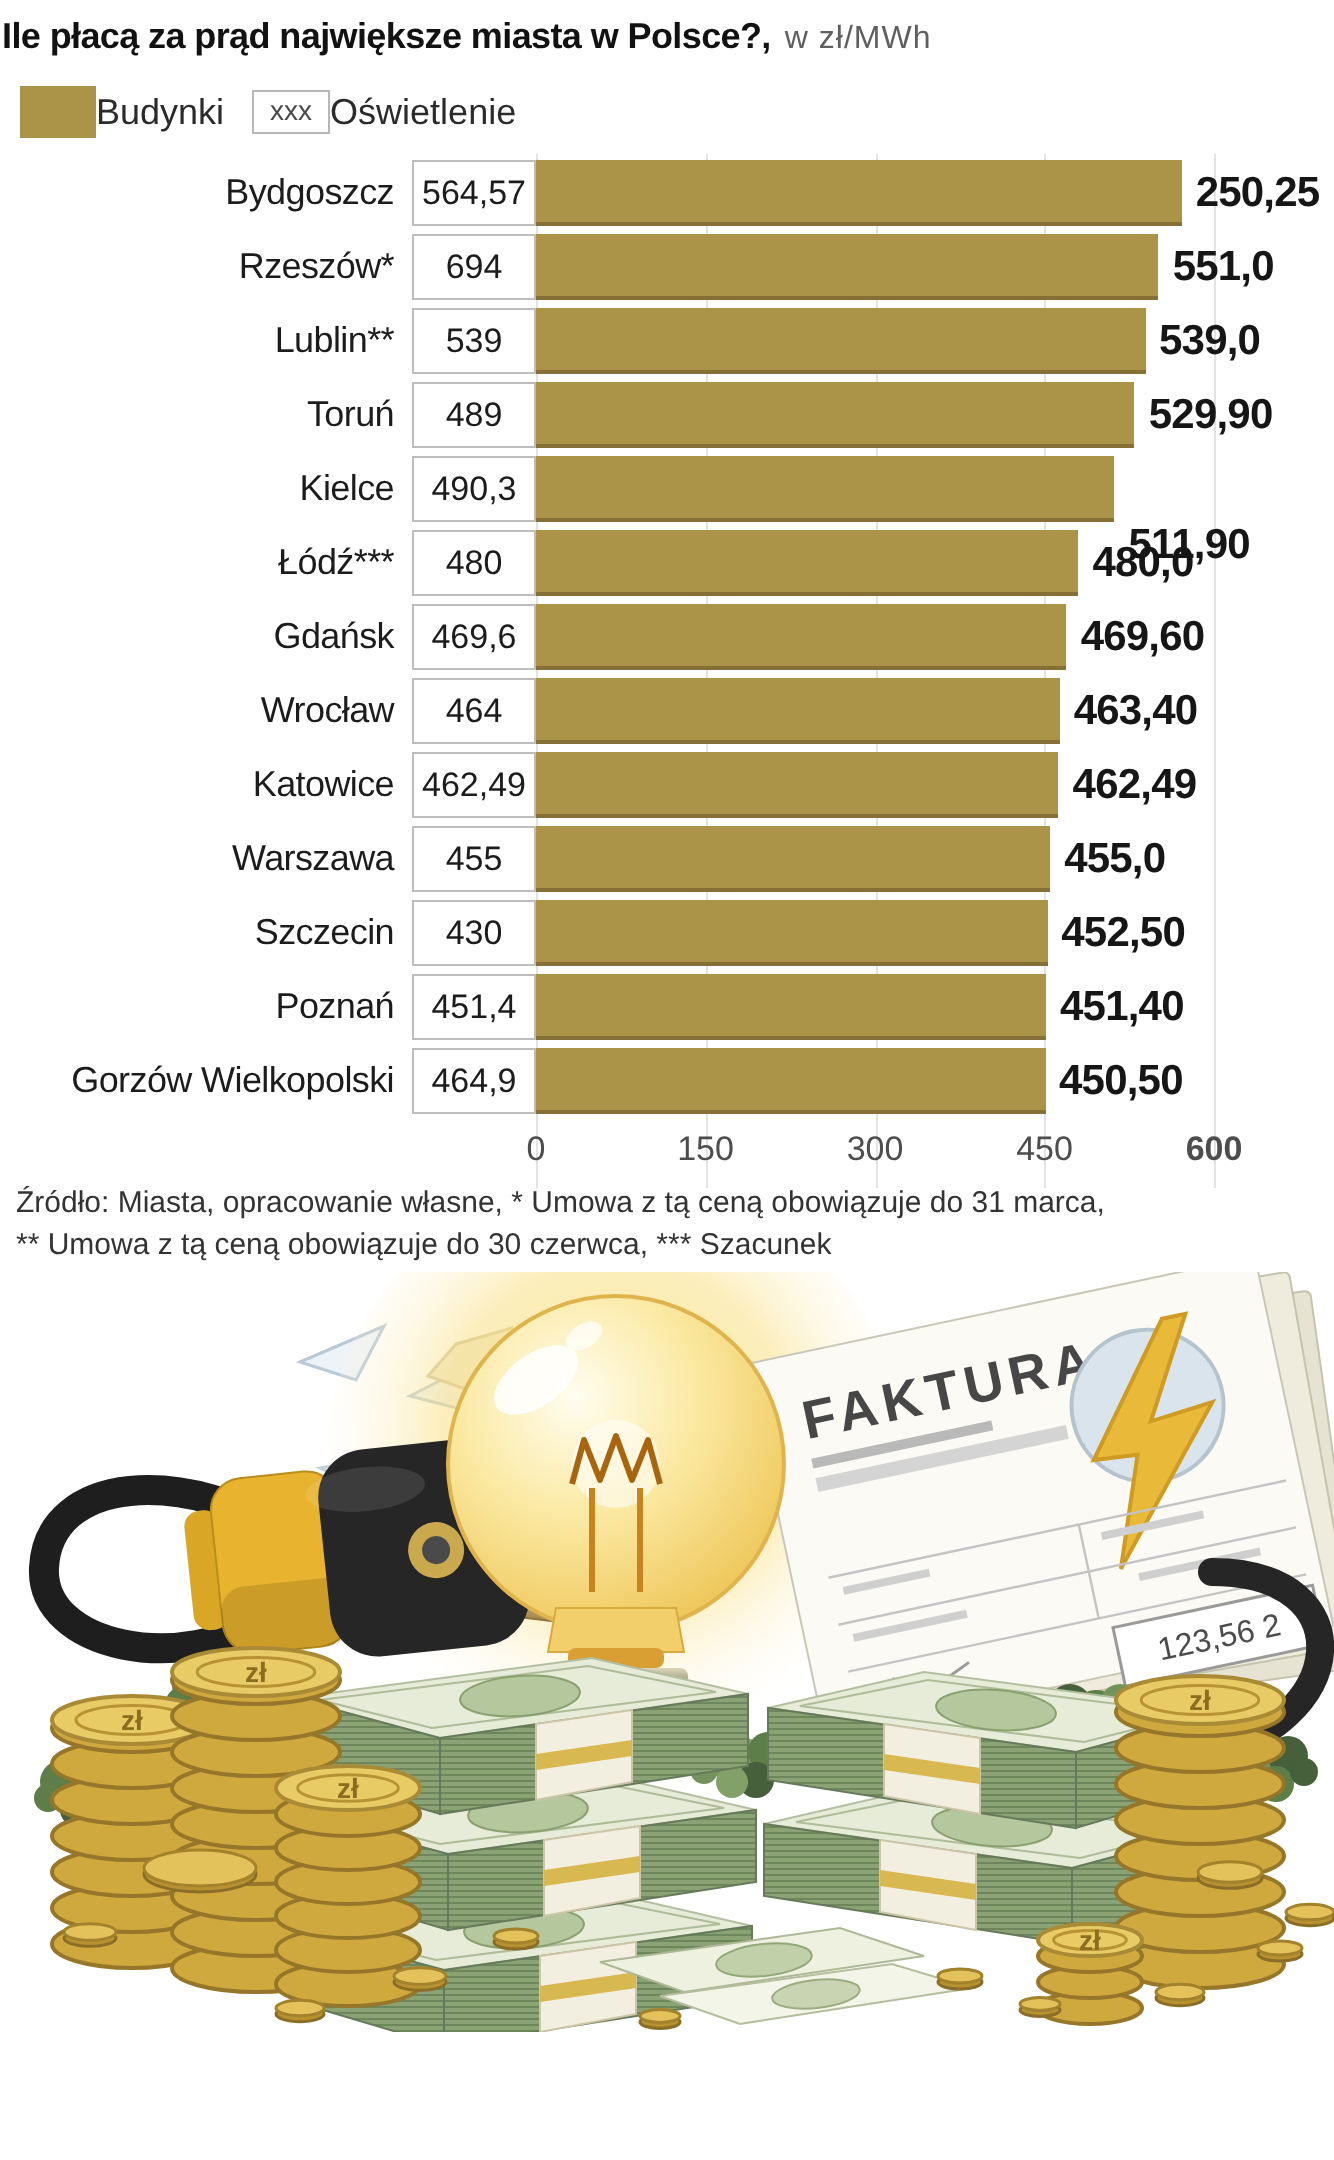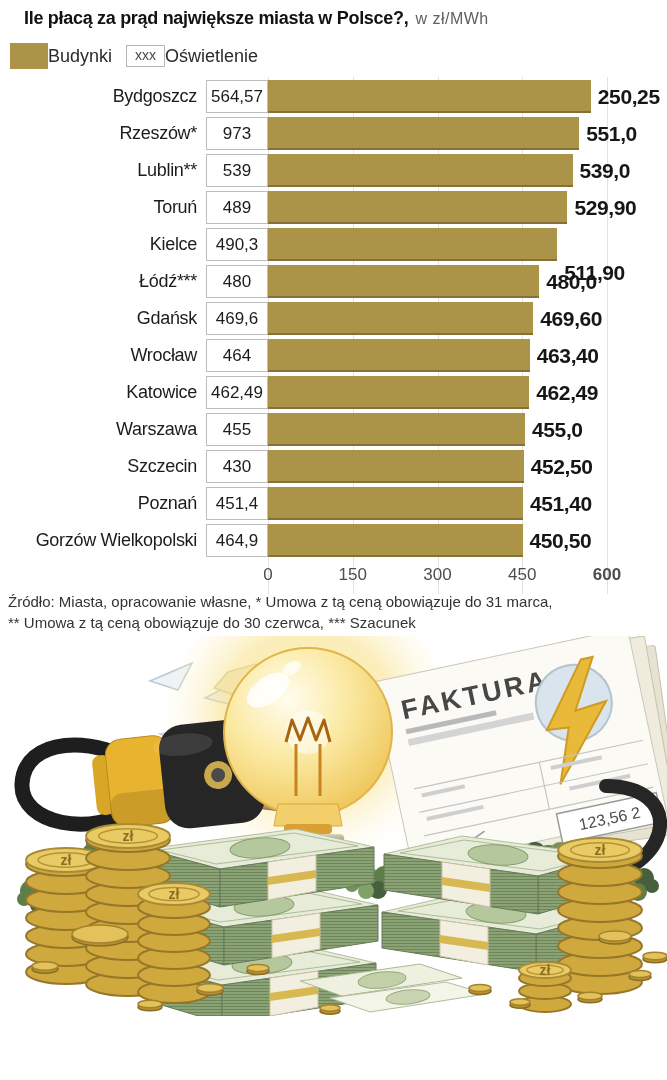--- a/index.html
+++ b/index.html
@@ -1,17 +1,17 @@
 <!DOCTYPE html>
 <html><head>
 <meta charset="utf-8">
 <style>
   html,body{margin:0;padding:0;background:#fff}
   body{width:667px;height:1080px;overflow:hidden;font-family:"Liberation Sans",sans-serif;color:#1a1a1a;position:relative}
-  .header{padding:8px 8px 0 24px}
+  .header{padding:8px 8px 0 1px}
   .title-main{font-size:18px;font-weight:bold;color:#121212;letter-spacing:-0.3px}
   .title-unit{font-size:16px;color:#5f5f5f;margin-left:7px;letter-spacing:0.5px}
   .legend{display:flex;align-items:center;margin:14px 0 0 10px}
   .swatch{width:38px;height:26px;background:#ab9448}
   .legend-label{font-size:18px;color:#2b2b2b;}
   .xxx-box{border:1px solid #b7b7b7;background:#fff;font-size:14px;color:#4a4a4a;padding:1px 8px 2px 8px;margin-left:14px;line-height:17px}
   .plot{position:relative;margin-top:11px}
   .gridlayer{position:absolute;top:-3px;bottom:-4px;left:0;right:0;z-index:0}
   .gridline{position:absolute;top:0;bottom:0;width:1px;background:#e3e3e3}
   .rows{position:relative;z-index:1;display:flex;flex-direction:column;gap:4px}
@@ -53,21 +53,21 @@
     <div class="city">Bydgoszcz</div>
     <div class="valbox">564,57</div>
     <div class="barzone">
       <div class="bar" style="width: 322.841px;"></div>
       <div class="endval" style="left: 329.841px;">250,25</div>
     </div>
   </div>
 
   <div class="row">
     <div class="city">Rzeszów*</div>
-    <div class="valbox">973</div>
+    <div class="valbox">694</div>
     <div class="barzone">
       <div class="bar" style="width: 311.315px;"></div>
       <div class="endval" style="left: 318.315px;">551,0</div>
     </div>
   </div>
 
   <div class="row">
     <div class="city">Lublin**</div>
     <div class="valbox">539</div>
     <div class="barzone">

